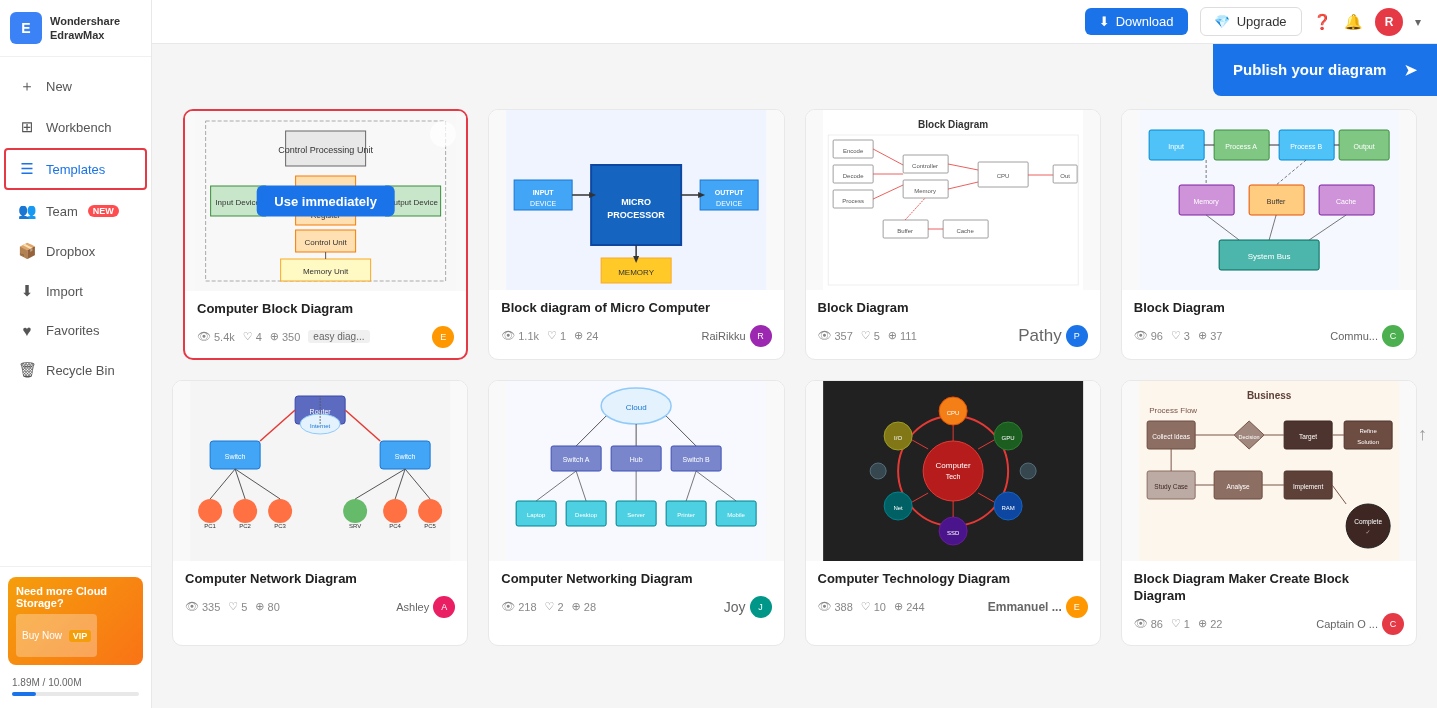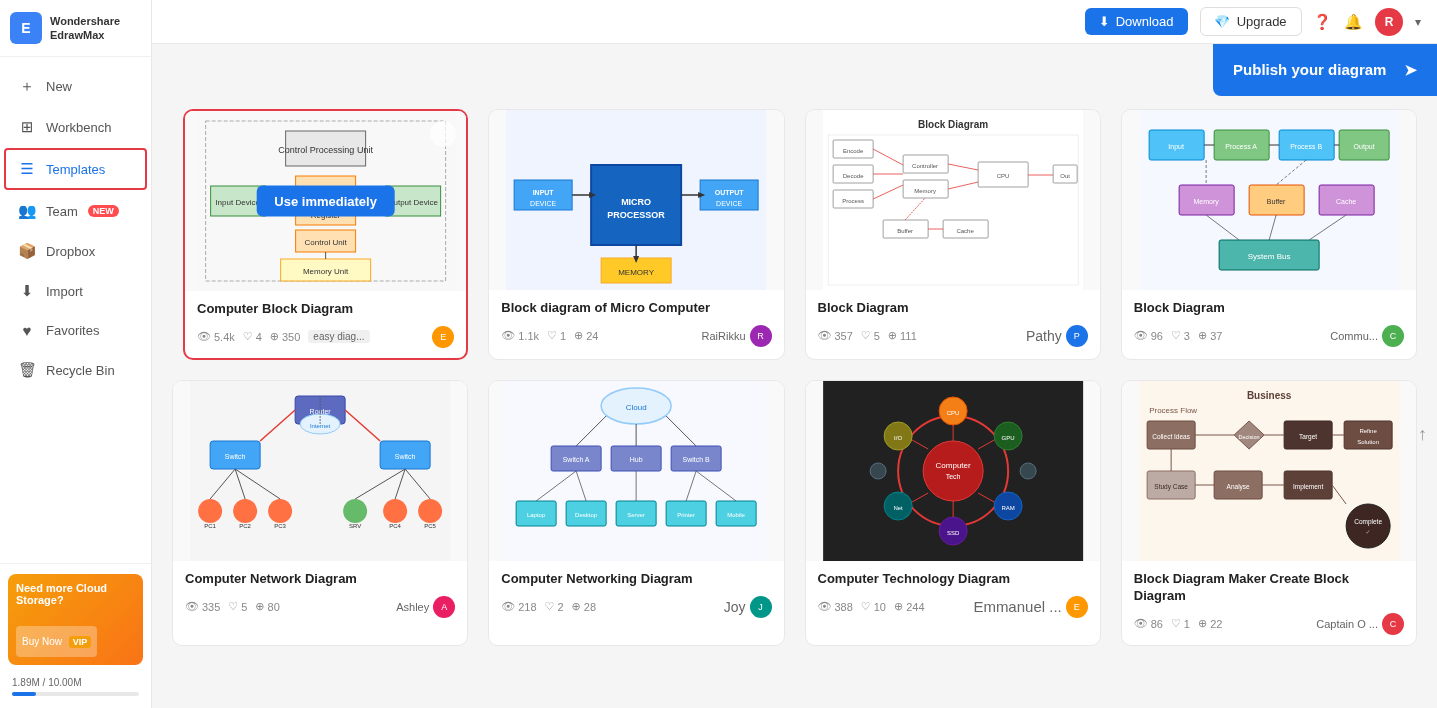--- a/index.html
+++ b/index.html
@@ -68,24 +68,24 @@
       background: linear-gradient(135deg, #f59e0b, #f97316);
       border-radius: 8px;
       padding: 8px;
       color: white;
       font-size: 10px;
       cursor: pointer;
       margin-bottom: 8px;
     }
     .cloud-storage-banner .title { font-weight: 700; font-size: 11px; }
     .cloud-storage-banner .buy-btn {
-      margin-top: 20px;
+      margin-top: 5px;
       background: rgba(255,255,255,0.3);
       border-radius: 4px;
-      padding: 10px 6px;
+      padding: 16px 6px;
       font-size: 10px;
       display: inline-block;
     }
     .storage-bar-container { padding: 4px 4px 2px; }
     .storage-text { font-size: 10px; color: #666; margin-bottom: 4px; }
     .storage-bar { height: 4px; background: #e8e8e8; border-radius: 4px; }
     .storage-bar-fill { height: 100%; background: #1a73e8; border-radius: 4px; width: 18.9%; }
 
     
     .main { flex: 1; display: flex; flex-direction: column; overflow: hidden; }
@@ -491,21 +491,21 @@
             <line x1="82" y1="110" x2="102" y2="88" stroke="#e53935" stroke-width="0.8" stroke-dasharray="2,1"></line>
           </svg>
         </div>
         <div class="card-info">
           <div class="card-title">Block Diagram</div>
           <div class="card-meta">
             <span class="meta-item">👁 <span>357</span></span>
             <span class="meta-item">♡ <span>5</span></span>
             <span class="meta-item">⊕ <span>111</span></span>
             <div class="card-author">
-              <span style="font-size:14px;color:#666;">Pathy</span>
+              <span style="font-size:17px;color:#666;">Pathy</span>
               <div class="author-avatar av-blue">P</div>
             </div>
           </div>
         </div>
       </div>
 
       <div class="card">
         <div class="card-img">
           <svg class="card-img-svg" viewBox="0 0 260 180" xmlns="http://www.w3.org/2000/svg">
             <rect width="260" height="180" fill="#f5f9ff"></rect>
@@ -695,21 +695,21 @@
             <circle cx="55" cy="90" r="8" fill="#37474f" stroke="#546e7a" stroke-width="1"></circle>
           </svg>
         </div>
         <div class="card-info">
           <div class="card-title">Computer Technology Diagram</div>
           <div class="card-meta">
             <span class="meta-item">👁 <span>388</span></span>
             <span class="meta-item">♡ <span>10</span></span>
             <span class="meta-item">⊕ <span>244</span></span>
             <div class="card-author">
-              <span style="font-size:15px;color:#666;">Emmanuel ...</span>
+              <span style="font-size:12px;color:#666;font-weight:bold;">Emmanuel ...</span>
               <div class="author-avatar av-orange">E</div>
             </div>
           </div>
         </div>
       </div>
 
       <div class="card">
         <div class="card-img">
           <svg class="card-img-svg" viewBox="0 0 260 180" xmlns="http://www.w3.org/2000/svg">
             <rect width="260" height="180" fill="#fdf6ec"></rect>

